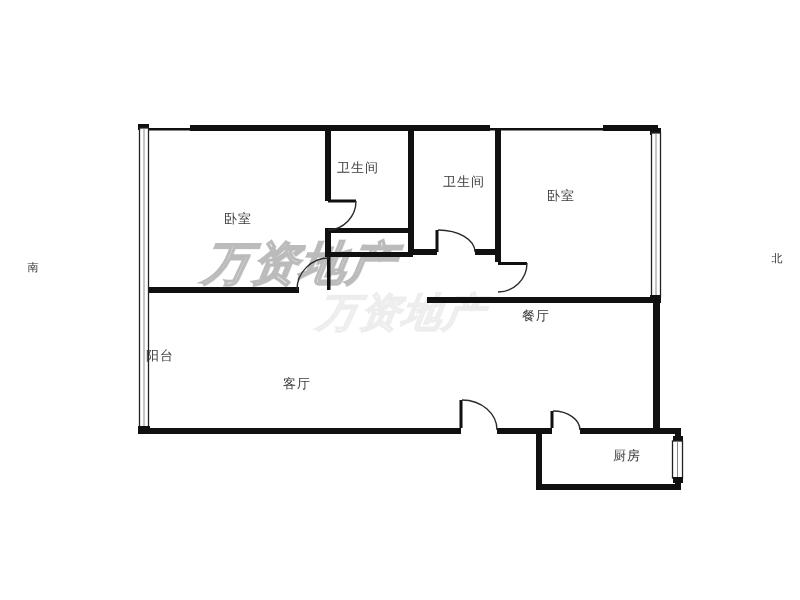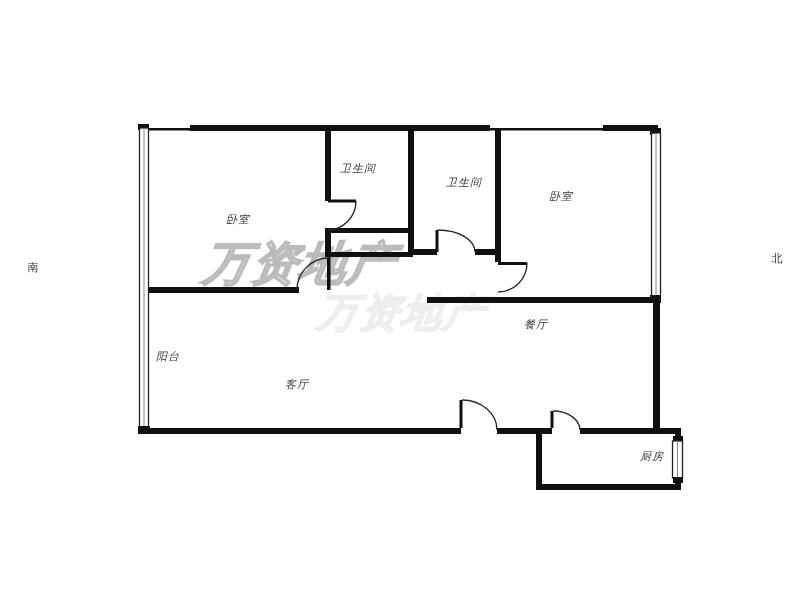--- a/index.html
+++ b/index.html
@@ -16,23 +16,22 @@
   }
   .plan-svg{position:absolute;left:0;top:0;}
   g.walls-fill{fill:var(--wall,#101010);}
   g.doors-g{fill:none;stroke:var(--door-line,#2a2a2a);stroke-width:1.4;}
   g.doors-g .leaf{fill:var(--wall,#101010);stroke:none;}
   .win-frame{fill:#ffffff;stroke:#222222;stroke-width:1.3;}
   .win-mid{stroke:#8a8a8a;stroke-width:1;}
   .win-cap{fill:var(--wall,#101010);}
   .room-label{
     position:absolute;transform:translate(-50%,-50%);
-    font-size:11px;letter-spacing:1px;color:var(--label-text,#3a3a3a);
+    font-size:13px;letter-spacing:1px;color:var(--label-text,#3a3a3a);
     white-space:nowrap;
-    font-style:italic;
   }
   .compass-label{
     position:absolute;transform:translate(-50%,-50%);
     font-size:11px;color:#2f2f2f;white-space:nowrap;
   }
   .watermark{
     position:absolute;transform:translate(-50%,-50%) skewX(-9deg);
     font-size:46px;font-weight:bold;font-style:italic;letter-spacing:2px;
     color:#efefef;-webkit-text-stroke:1.5px #b4b4b4;
     text-shadow:1px 1px 0 #dcdcdc;
@@ -136,21 +135,21 @@
         <rect class="leaf" x="550.5" y="411" width="3" height="17"></rect>
         <path d="M 553 411 A 27 19 0 0 1 580 430"></path>
       </g>
     </g>
   </svg>
 
   <div class="room-label" style="left:238px;top:219px">卧室</div>
   <div class="room-label" style="left:358px;top:168px">卫生间</div>
   <div class="room-label" style="left:464px;top:182px">卫生间</div>
   <div class="room-label" style="left:561px;top:196px">卧室</div>
-  <div class="room-label" style="left:536px;top:324px">餐厅</div>
+  <div class="room-label" style="left:536px;top:316px">餐厅</div>
   <div class="room-label" style="left:297px;top:384px">客厅</div>
-  <div class="room-label" style="left:168px;top:356px">阳台</div>
-  <div class="room-label" style="left:652px;top:456px">厨房</div>
+  <div class="room-label" style="left:160px;top:356px">阳台</div>
+  <div class="room-label" style="left:627px;top:456px">厨房</div>
 
   <div class="compass-label" style="left:33px;top:267px">南</div>
   <div class="compass-label" style="left:777px;top:258px">北</div>
 
 </div>
 
 </body></html>

